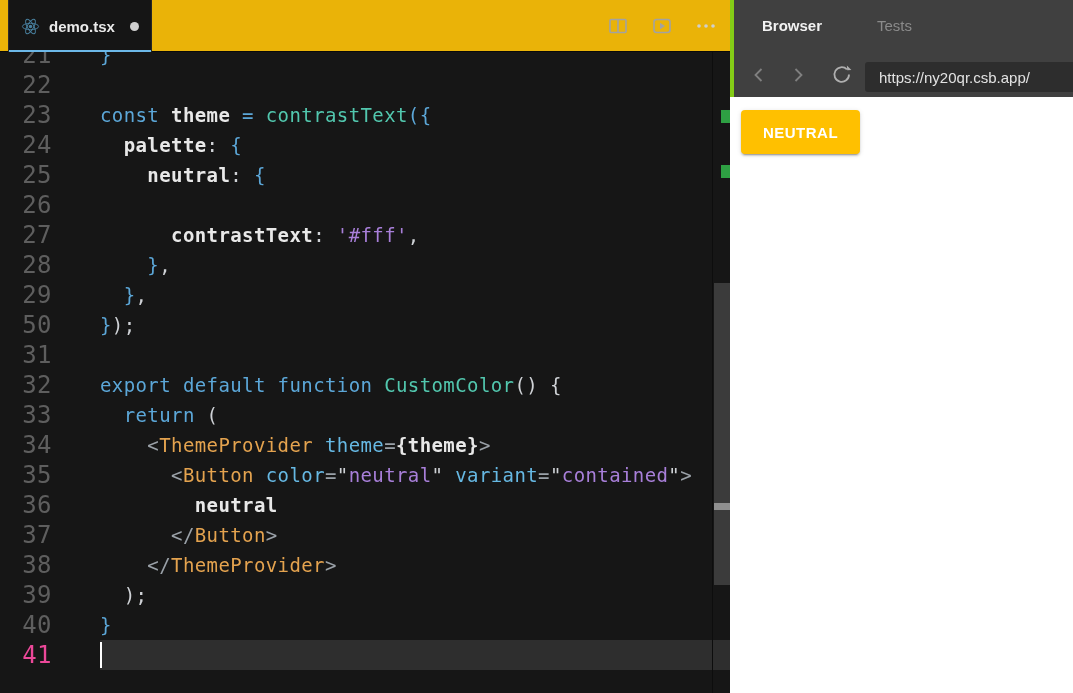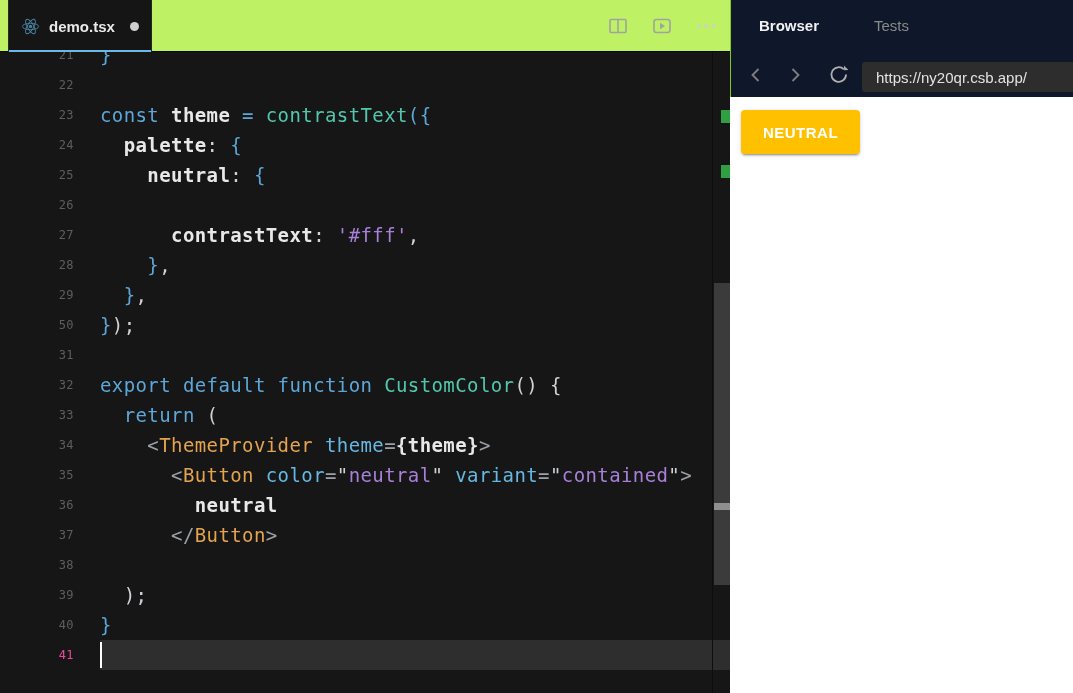--- a/index.html
+++ b/index.html
@@ -2,39 +2,39 @@
 <html><head>
 <meta charset="utf-8">
 <style>
   * { margin:0; padding:0; box-sizing:border-box; }
   html,body { background:#000; }
   .app { position:relative; width:1073px; height:693px; background:#161616; overflow:hidden;
          font-family:"Liberation Sans", sans-serif; }
 
   
   .editor { position:absolute; left:0; top:0; width:730px; height:693px; }
-  .tabbar { position:absolute; left:0; top:0; right:0; height:52px; background:#bef264;
+  .tabbar { position:absolute; left:0; top:0; right:0; height:52px; background:#eab308;
             border-bottom:1px solid #0A0A0A; }
   .tab { position:absolute; left:8px; top:0; width:144px; height:52px; background:#151515;
          border-left:1px solid #2A2A2A; border-right:1px solid #262626;
          display:flex; align-items:center; padding:0 12px; gap:9px; cursor:pointer; }
   .tab-underline { position:absolute; left:0; right:0; bottom:0; height:2px; background:#6CB8E8; }
   .tab-label { color:#E9E9E9; font-size:15px; font-weight:bold; }
   .tab-dot { width:9px; height:9px; border-radius:50%; background:#CFCFCF; margin-left:auto; }
   .tab-actions { position:absolute; right:14px; top:0; height:52px; display:flex; align-items:center; gap:24px; }
   .icon-btn { display:flex; align-items:center; justify-content:center; cursor:pointer; }
 
   .code-area { position:absolute; left:0; top:52px; right:0; bottom:0; overflow:hidden; background:#161616; }
   .code-lines { position:absolute; left:0; top:-12px; right:0; }
   .code-row { position:relative; height:30px; line-height:30px; display:flex;
               font-family:"DejaVu Sans Mono", monospace; font-size:19px; letter-spacing:0.4px; }
   .code-row.active::before { content:""; position:absolute; left:100px; right:0; top:0; bottom:0;
                              background:#2E2E2E; }
-  .gutter { position:relative; z-index:1; flex:none; width:74px; text-align:right;
-            color:#5E5E5E; font-size:12px; }
+  .gutter { position:relative; z-index:1; flex:none; width:74px; text-align:center;
+            color:#5E5E5E; font-size:24px; }
   .code-row.active .gutter { color:#ec4899; }
   .code { position:relative; z-index:1; padding-left:26px; white-space:pre; color:#D8D8D8; }
   .cursor { position:absolute; left:100px; top:2px; bottom:2px; width:2px; background:#FFFFFF; z-index:3; }
 
   .tk-kw   { color:#5CA7D8; }
   .tk-fn   { color:#52C7AE; }
   .tk-prop { color:#E8E8E8; font-weight:bold; }
   .tk-txt  { color:#E8E8E8; font-weight:bold; }
   .tk-str  { color:#A87FD9; }
   .tk-tag  { color:#E4A34F; }
@@ -45,22 +45,22 @@
   
   .scroll-zone { position:absolute; top:0; right:0; width:18px; bottom:0; border-left:1px solid #0D0D0D; }
   .git-mark { position:absolute; left:8px; width:9px; height:13px; background:#2EA043; }
   .git-mark.m1 { top:58px; }
   .git-mark.m2 { top:113px; }
   .scroll-thumb { position:absolute; left:1px; right:0; top:231px; height:302px; background:#3B3B3B; cursor:pointer; }
   .ruler-line { position:absolute; left:1px; right:0; top:451px; height:7px; background:#8F8F8F; }
 
   
   .panel { position:absolute; left:730px; top:0; width:343px; height:693px; background:#FFFFFF; }
-  .panel-header { position:absolute; left:0; right:0; top:0; height:120px; background:#0f172a;
-                  border-left:1px solid #84cc16; }
+  .panel-header { position:absolute; left:0; right:0; top:0; height:120px; background:#404040;
+                  border-left:4px solid #84cc16; }
   .panel-tab { position:absolute; top:17px; font-size:15px; cursor:pointer; }
   .panel-tab.active { color:#F2F2F2; font-weight:bold; }
   .panel-tab.inactive { color:#8A8A8A; }
   .pt-browser { left:28px; }
   .pt-tests { left:143px; }
   .nav-btn { position:absolute; top:66px; cursor:pointer; display:flex; }
   .nb-back { left:18px; }
   .nb-fwd { left:58px; }
   .nb-reload { left:97px; top:64px; }
   .url-bar { position:absolute; left:131px; right:-2px; top:62px; height:30px; background:#2D2D2D;
@@ -184,20 +184,21 @@
           <div class="code-row">
             <span class="gutter">36</span>
             <span class="code"><span>        </span><span class="tk-txt">neutral</span></span>
           </div>
           <div class="code-row">
             <span class="gutter">37</span>
             <span class="code"><span>      </span><span class="tk-ag">&lt;/</span><span class="tk-tag">Button</span><span class="tk-ag">&gt;</span></span>
           </div>
           <div class="code-row">
             <span class="gutter">38</span>
+            <span class="code"><span>    </span><span class="tk-ag">&lt;/</span><span class="tk-tag">ThemeProvider</span><span class="tk-ag">&gt;</span></span>
           </div>
           <div class="code-row">
             <span class="gutter">39</span>
             <span class="code"><span>  </span><span class="tk-p">);</span></span>
           </div>
           <div class="code-row">
             <span class="gutter">40</span>
             <span class="code"><span class="tk-kw">}</span></span>
           </div>
           <div class="code-row active">

